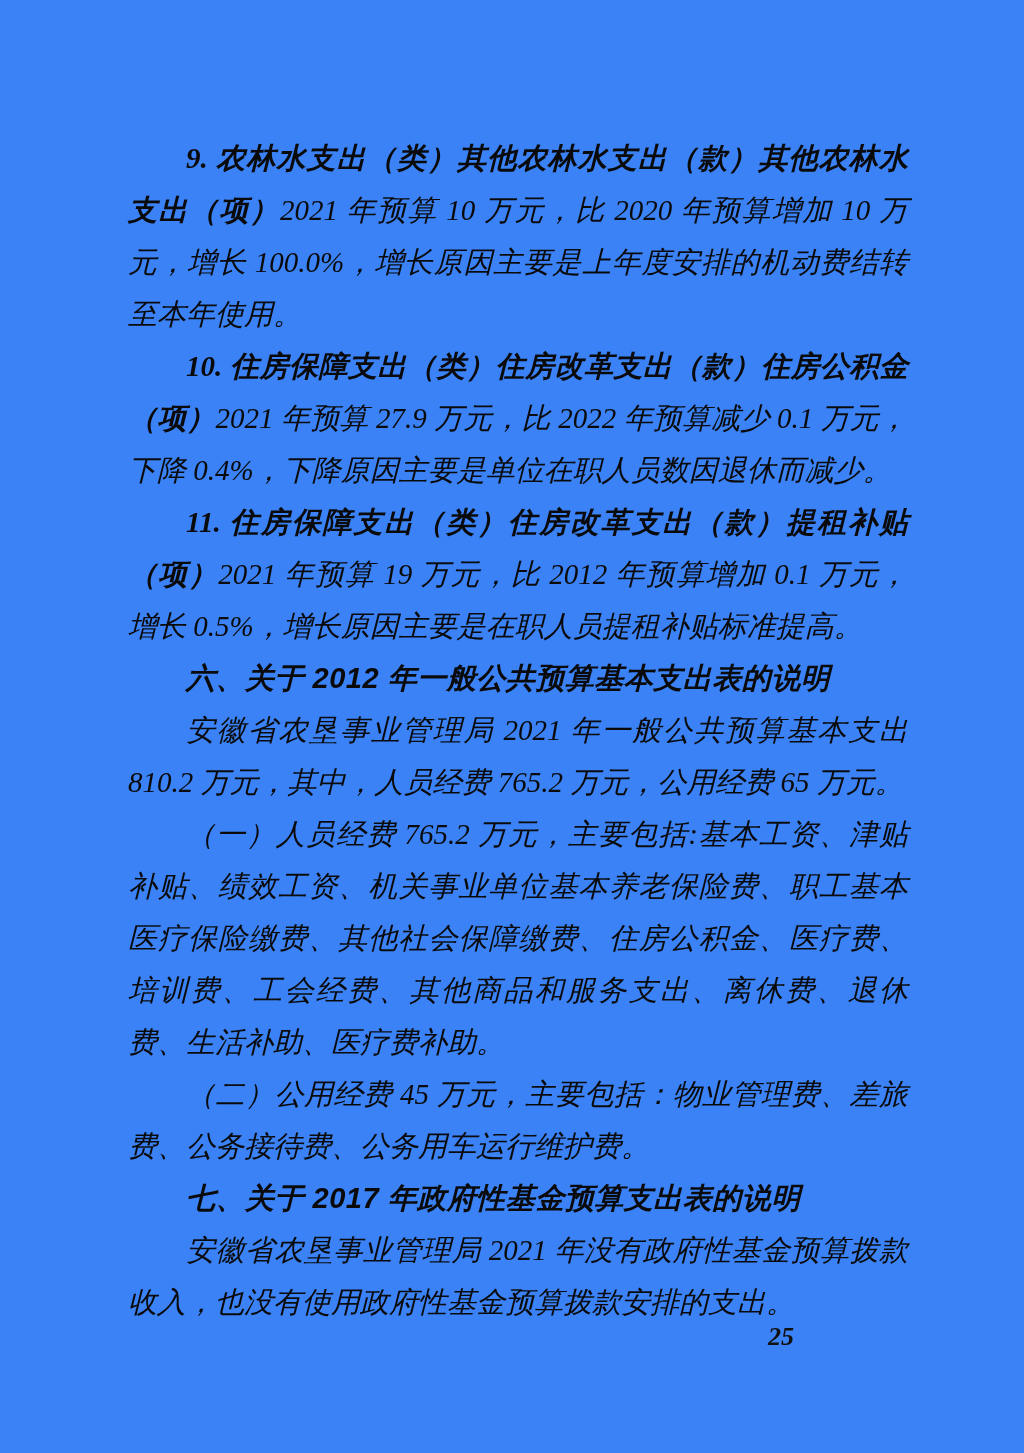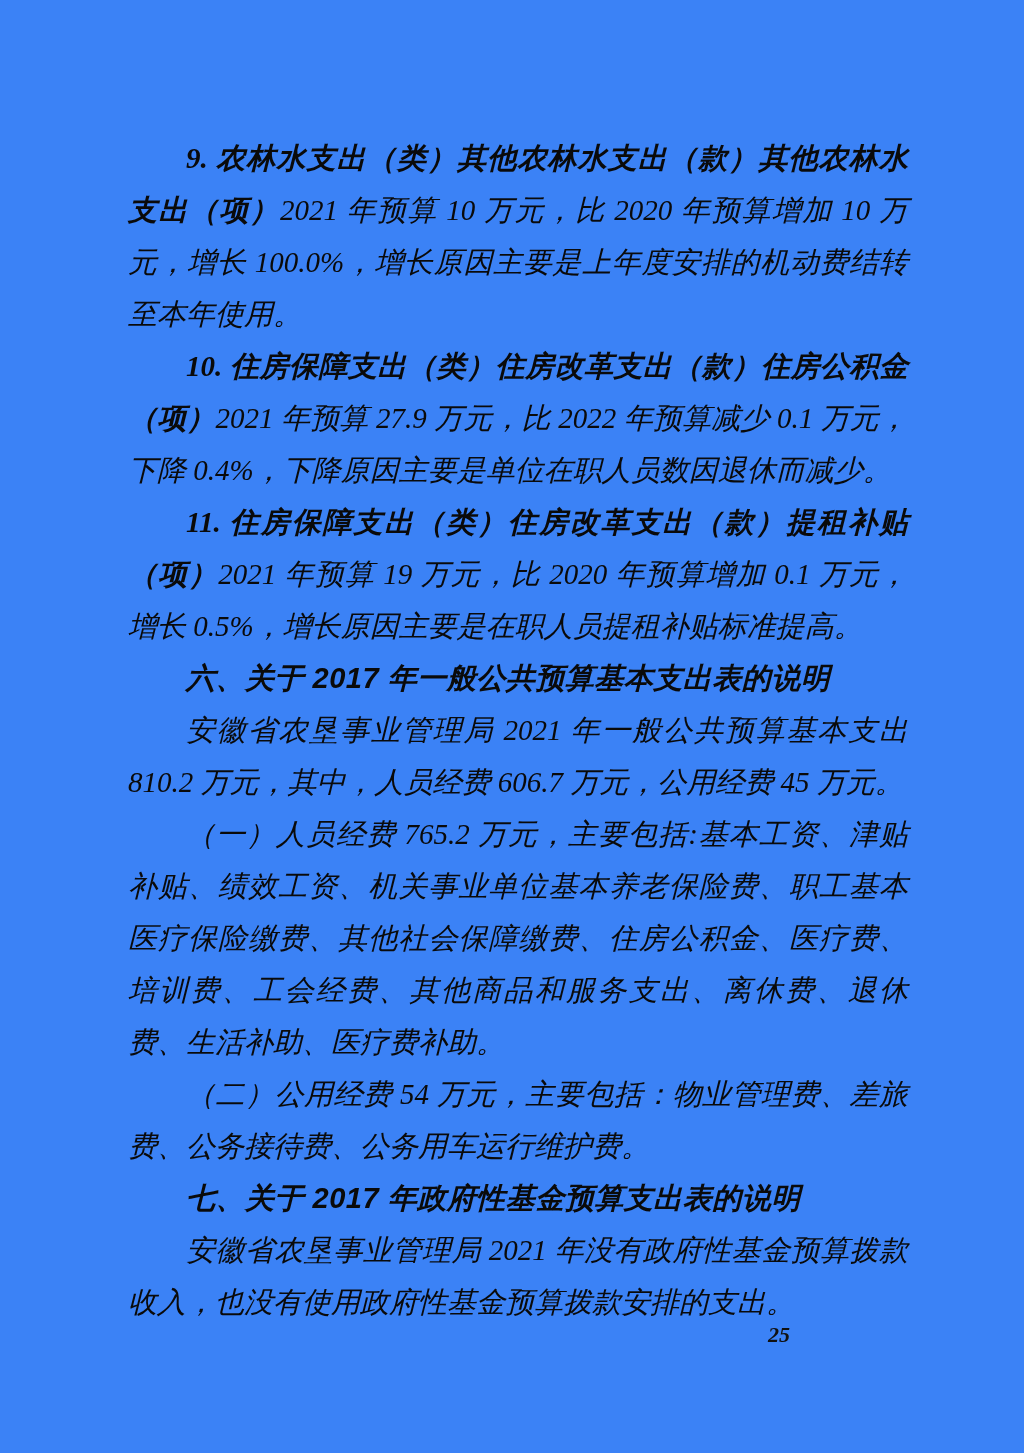--- a/index.html
+++ b/index.html
@@ -38,45 +38,45 @@
     text-indent: 2em;
     font-family: "Liberation Sans", "DejaVu Sans", sans-serif;
     font-weight: bold;
     font-size: 29px;
     letter-spacing: 0.5px;
   }
   .page-number {
     position: absolute;
     left: 768px;
     top: 1322px;
-    font-size: 22px;
+    font-size: 26px;
     font-weight: bold;
     font-family: "Liberation Serif", "DejaVu Serif", serif;
     color: #111;
   }
 </style>
 </head>
 <body>
 
 <div class="page">
   <div class="content">
 
     <p class="para"><span class="lead-bold">9. 农林水支出（类）其他农林水支出（款）其他农林水支出（项）</span><span>2021 年预算 10 万元，比 2020 年预算增加 10 万元，增长 100.0%，增长原因主要是上年度安排的机动费结转至本年使用。</span></p>
 
     <p class="para"><span class="lead-bold">10. 住房保障支出（类）住房改革支出（款）住房公积金（项）</span><span>2021 年预算 27.9 万元，比 2022 年预算减少 0.1 万元，下降 0.4%，下降原因主要是单位在职人员数因退休而减少。</span></p>
 
-    <p class="para"><span class="lead-bold">11. 住房保障支出（类）住房改革支出（款）提租补贴（项）</span><span>2021 年预算 19 万元，比 2020 年预算增加 0.1 万元，增长 0.5%，增长原因主要是在职人员提租补贴标准提高。</span></p>
+    <p class="para"><span class="lead-bold">11. 住房保障支出（类）住房改革支出（款）提租补贴（项）</span><span>2021 年预算 19 万元，比 2012 年预算增加 0.1 万元，增长 0.5%，增长原因主要是在职人员提租补贴标准提高。</span></p>
 
-    <p class="heading-black">六、关于 2017 年一般公共预算基本支出表的说明</p>
+    <p class="heading-black">六、关于 2012 年一般公共预算基本支出表的说明</p>
 
-    <p class="para">安徽省农垦事业管理局 2021 年一般公共预算基本支出 810.2 万元，其中，人员经费 606.7 万元，公用经费 45 万元。</p>
+    <p class="para">安徽省农垦事业管理局 2021 年一般公共预算基本支出 810.2 万元，其中，人员经费 765.2 万元，公用经费 65 万元。</p>
 
     <p class="para">（一）人员经费 765.2 万元，主要包括:基本工资、津贴补贴、绩效工资、机关事业单位基本养老保险费、职工基本医疗保险缴费、其他社会保障缴费、住房公积金、医疗费、培训费、工会经费、其他商品和服务支出、离休费、退休费、生活补助、医疗费补助。</p>
 
-    <p class="para">（二）公用经费 54 万元，主要包括：物业管理费、差旅费、公务接待费、公务用车运行维护费。</p>
+    <p class="para">（二）公用经费 45 万元，主要包括：物业管理费、差旅费、公务接待费、公务用车运行维护费。</p>
 
     <p class="heading-black">七、关于 2017 年政府性基金预算支出表的说明</p>
 
     <p class="para">安徽省农垦事业管理局 2021 年没有政府性基金预算拨款收入，也没有使用政府性基金预算拨款安排的支出。</p>
 
 
   </div>
 
   <div class="page-number">25</div>
 </div>

